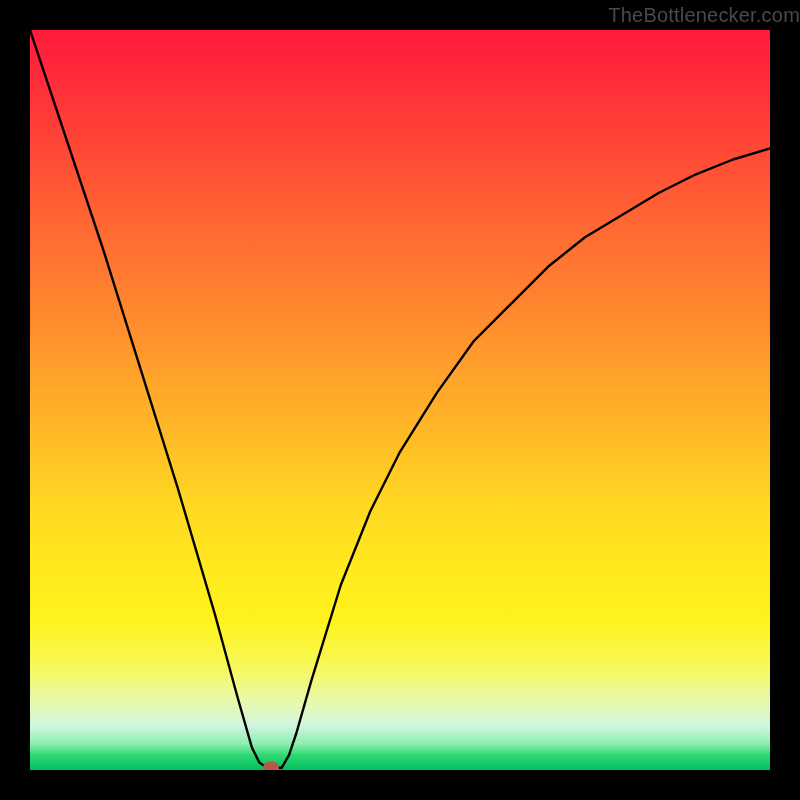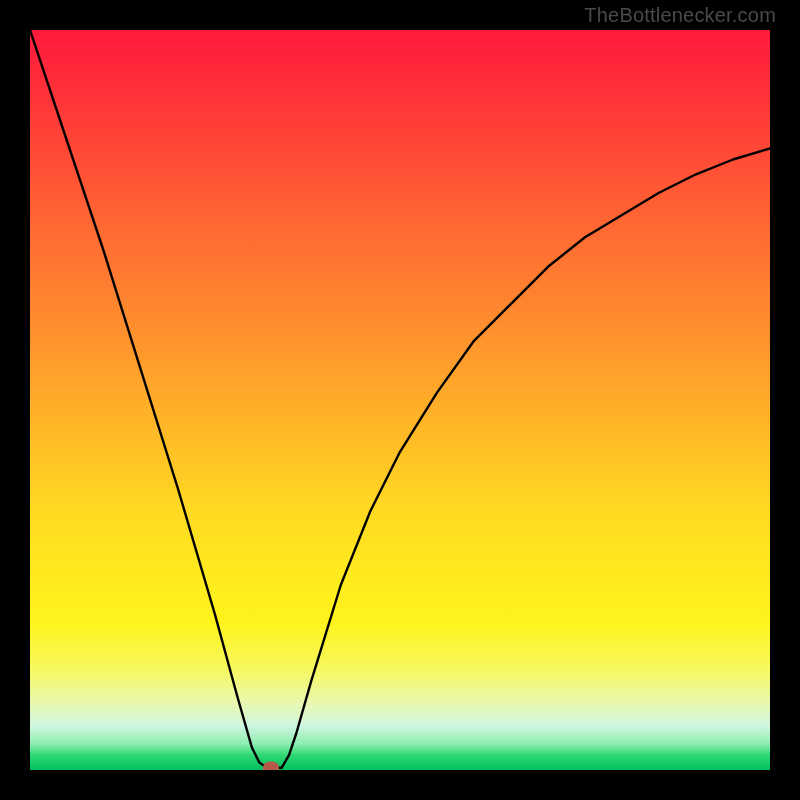--- a/index.html
+++ b/index.html
@@ -43,21 +43,21 @@
       #e8f8b0 91%,
       #d0f6e0 94%,
       #8ceeb0 96.5%,
       #2fd873 98%,
       #00c060 100%
     );
   }
   .watermark {
     position: absolute;
     top: 4px;
-    right: 24px;
+    right: 0;
     color: #4a4a4a;
     font-size: 20px;
     letter-spacing: 0.2px;
     user-select: none;
   }
   .curve-svg {
     position: absolute;
     inset: 0;
   }
   .marker {

